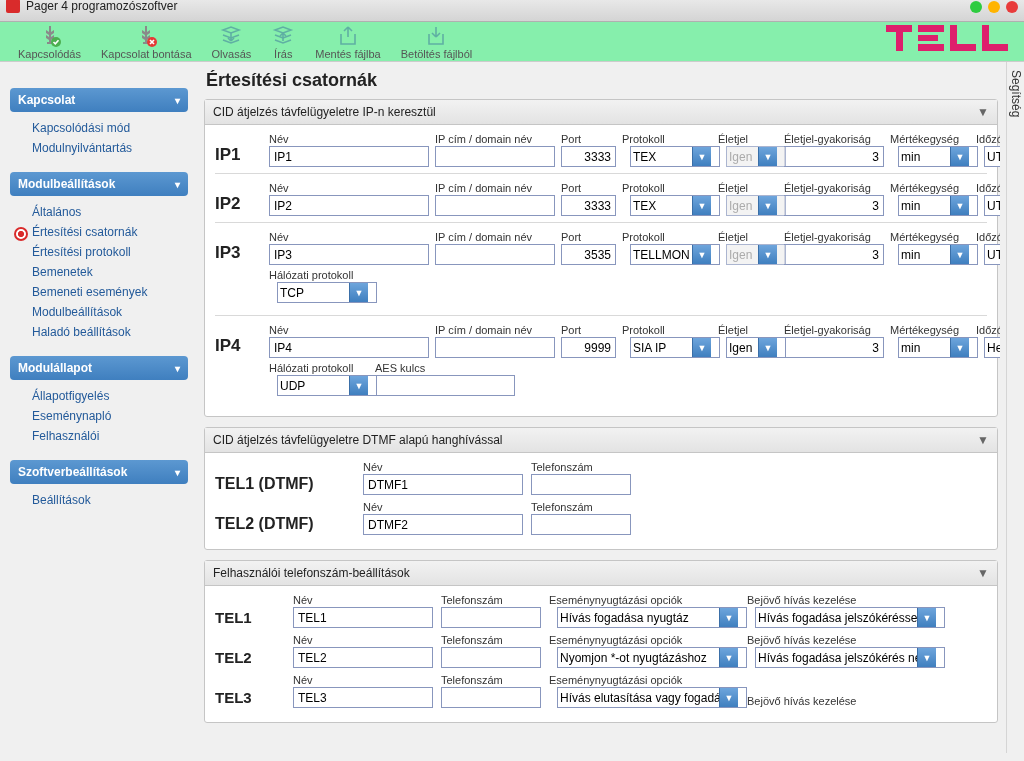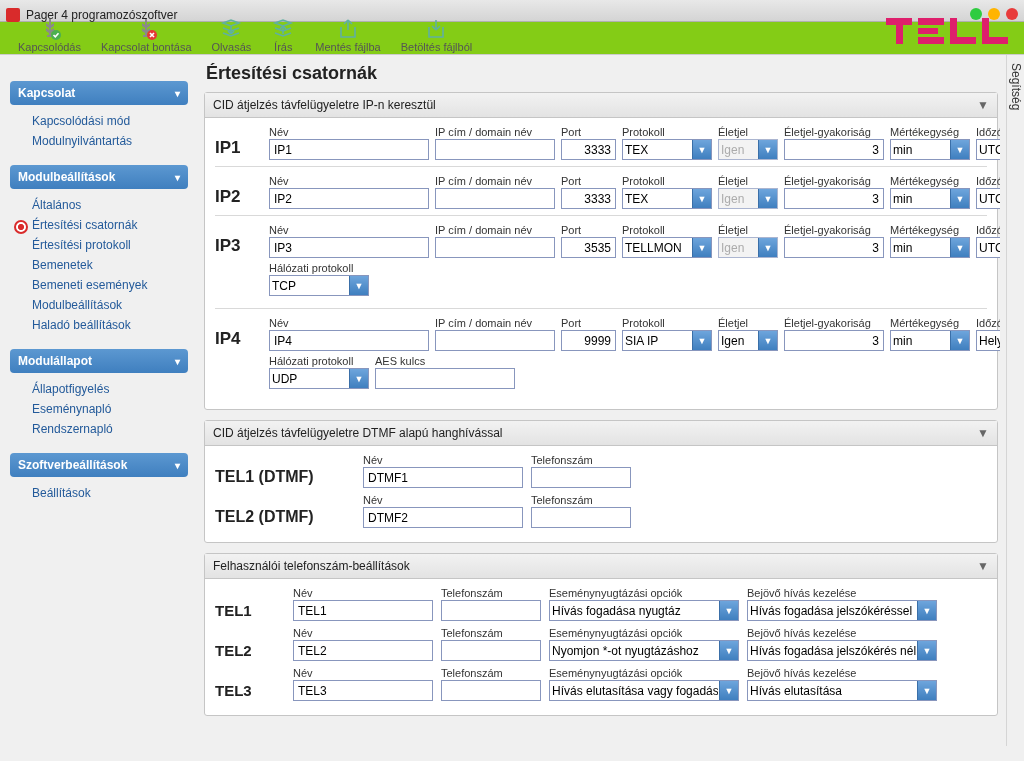--- a/index.html
+++ b/index.html
@@ -9,38 +9,38 @@
     font-size: 12px;
     background: #f0f0f0;
     color: #222;
     width: 1024px;
   }
   .titlebar {
     height: 22px;
     background: linear-gradient(#e8e8e8,#d4d4d4);
     border-bottom: 1px solid #b0b0b0;
     display: flex;
-    align-items: flex-start;
+    align-items: flex-end;
     padding: 8px 6px;
     font-size: 12px;
   }
   .titlebar .appicon {
     width: 14px; height: 14px;
     background: #d92b2b; border-radius: 2px; margin-right: 6px;
   }
   .titlebar .spacer { flex: 1; }
   .winbtns { display: flex; gap: 6px; }
   .winbtn { width: 12px; height: 12px; border-radius: 50%; }
   .winbtn.g { background: #2ecc40; }
   .winbtn.y { background: #ffb400; }
   .winbtn.r { background: #e83b3b; }
 
   .toolbar {
-    height: 33px;
-    background: #84cc16;
+    height: 40px;
+    background: #86efac;
     border-bottom: 1px solid #ccc;
     display: flex;
     align-items: flex-end;
     padding: 0 8px 1px 8px;
   }
   .tbbtn {
     display: flex; flex-direction: column; align-items: center;
     padding: 2px 10px 0 10px;
     color: #555; font-size: 11px;
     cursor: pointer;
@@ -155,20 +155,21 @@
     background: #fff;
     font-size: 12px;
     padding: 1px 4px;
   }
   .ctrl.num { text-align: right; }
   .ctrl.disabled { background:#efefef; color:#888; }
   select.ctrl {
     padding: 0 2px;
     background: #fff;
     appearance: auto;
+    margin-left: 8px;
   }
   .sel-wrap { position: relative; }
   .sel-wrap select.ctrl {
     appearance: none;
     padding-right: 20px;
     width: 100%;
   }
   .sel-wrap::after {
     content: "▼";
     position: absolute;
@@ -313,21 +314,21 @@
           <div class="side-item">Modulbeállítások</div>
           <div class="side-item">Haladó beállítások</div>
         </div>
         <div class="side-section-header">
           <span>Modulállapot</span>
           <span class="chev">▾</span>
         </div>
         <div class="side-list">
           <div class="side-item">Állapotfigyelés</div>
           <div class="side-item">Eseménynapló</div>
-          <div class="side-item">Rendszernapló</div>
+          <div class="side-item">Felhasználói</div>
         </div>
         <div class="side-section-header">
           <span>Szoftverbeállítások</span>
           <span class="chev">▾</span>
         </div>
         <div class="side-list">
           <div class="side-item">Beállítások</div>
         </div>
       </div>
   </div>
@@ -591,21 +592,20 @@
       <div class="field">
                 <label>Telefonszám</label>
                 <input class="ctrl " value="" style="">
               </div>
       <div class="field">
                 <label>Eseménynyugtázási opciók</label>
                 <div class="sel-wrap"><select class="ctrl"><option>Hívás elutasítása vagy fogadása</option></select></div>
               </div>
       <div class="field">
                 <label>Bejövő hívás kezelése</label>
-                <div class="sel-wrap"><select class="ctrl"><option>Hívás elutasítása</option></select></div>
               </div>
     </div>
           </div>
     </div>
     </div>
   </div>
 
   <div class="right-strip">
     <span class="vtext">Segítség</span>
   </div>

